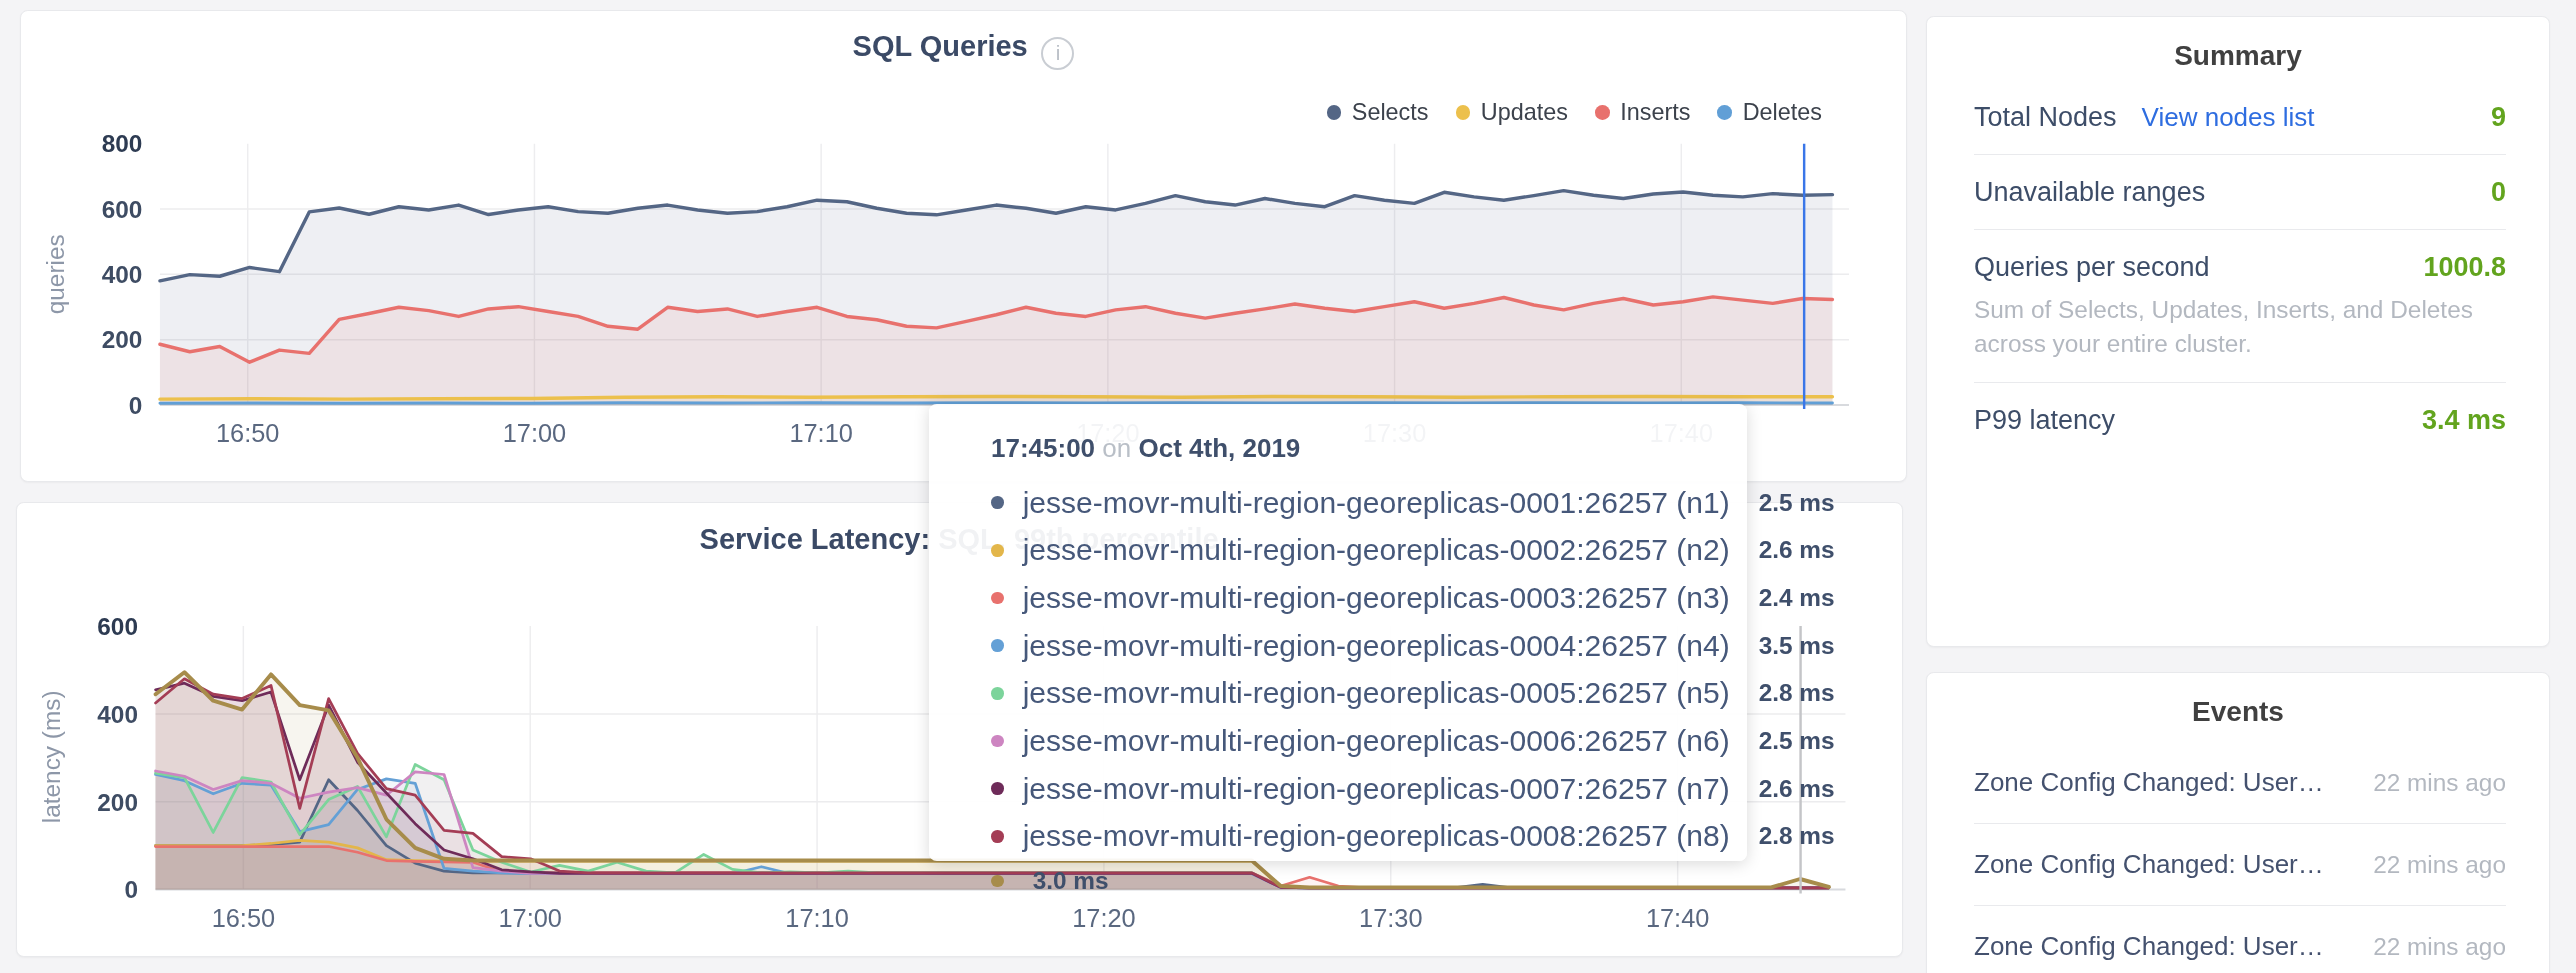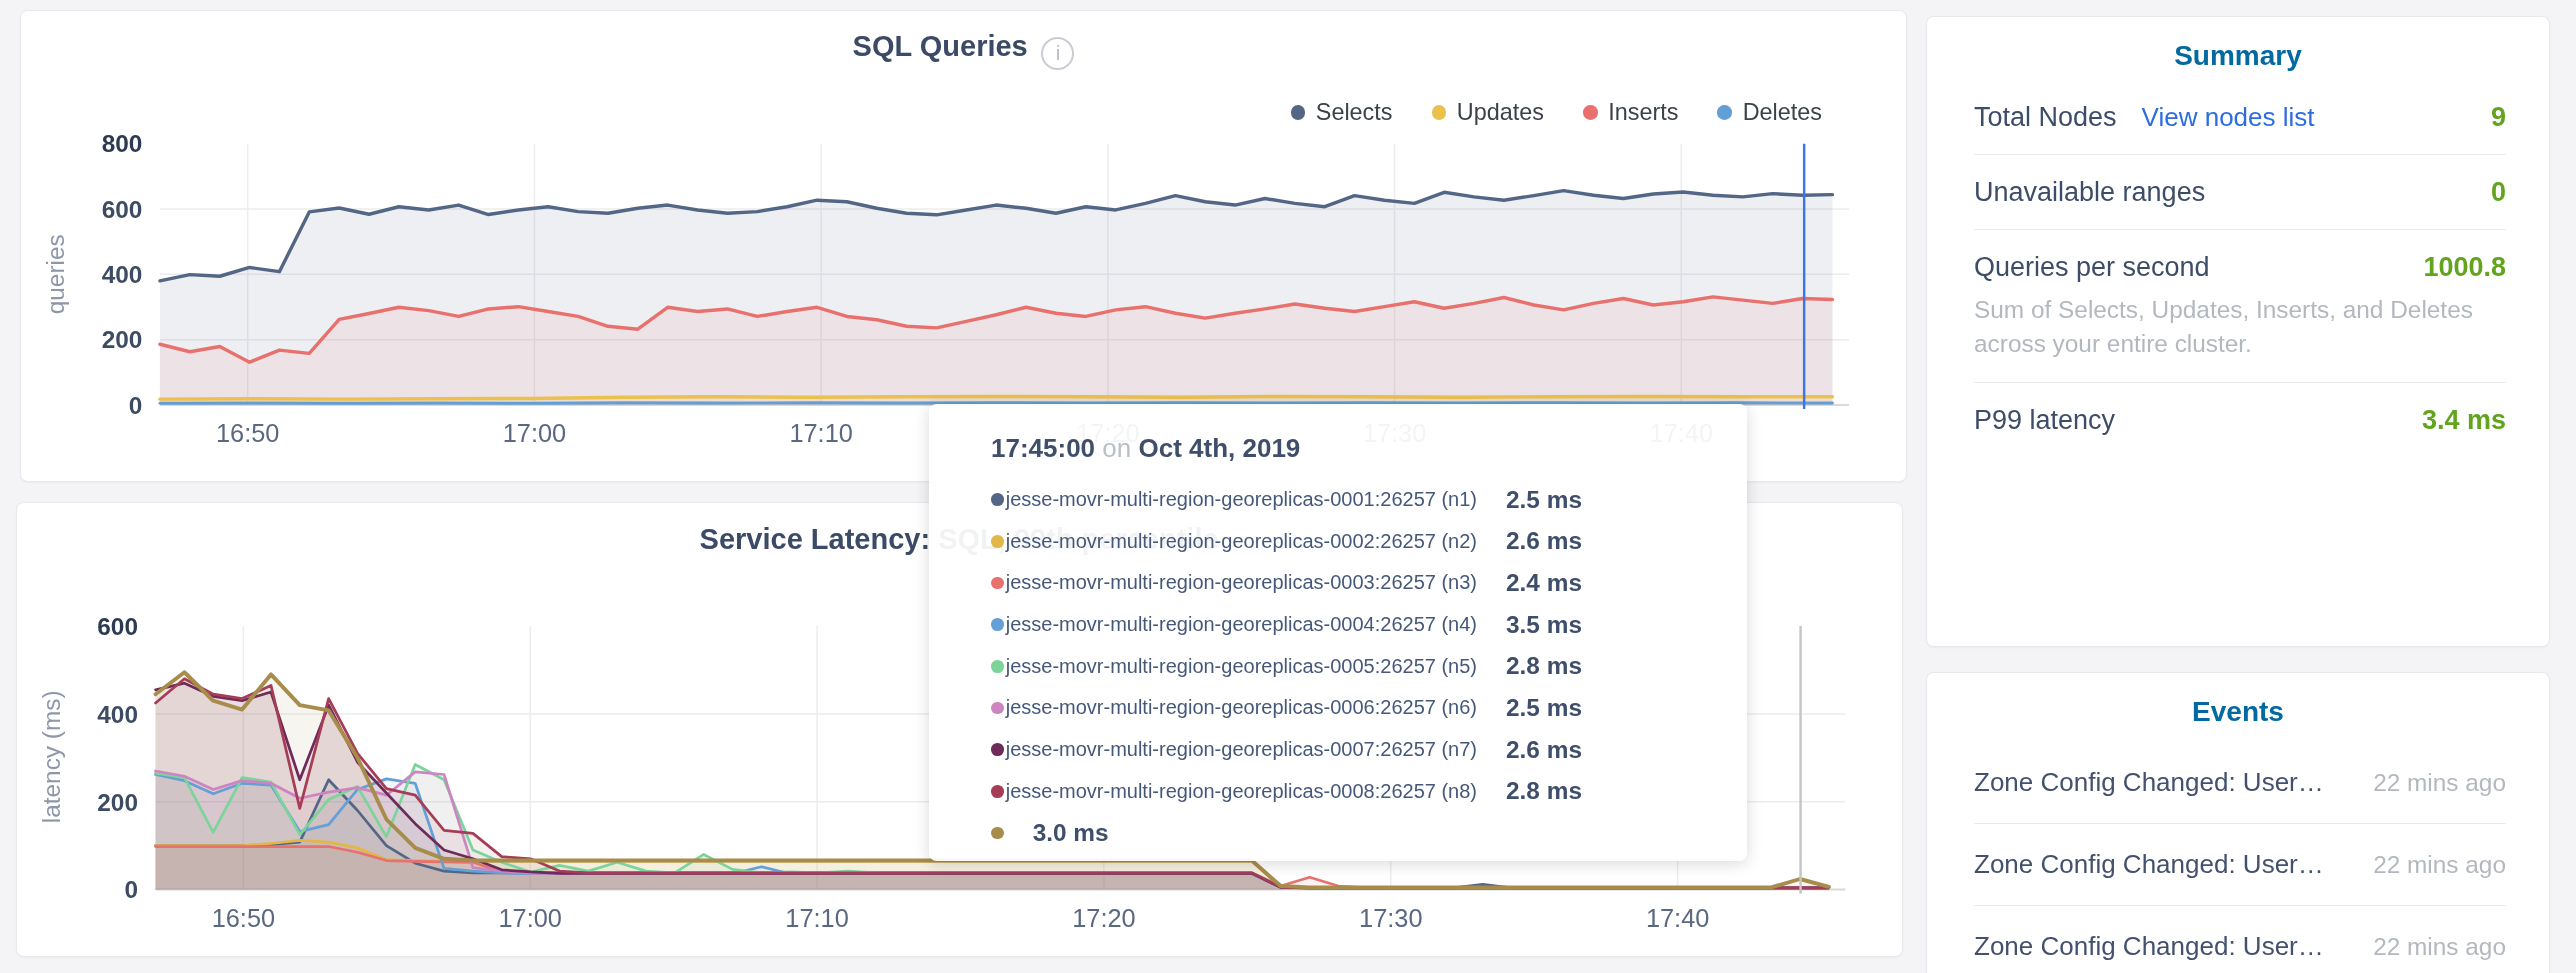--- a/index.html
+++ b/index.html
@@ -23,27 +23,27 @@
   .chart-title{
     position:absolute;top:19.5px;left:0;width:100%;text-align:center;
     font-size:29px;font-weight:700;color:#3b4a66;white-space:nowrap;
   }
   .info-icon{
     display:inline-block;width:29px;height:29px;margin-left:13.7px;
     border:2px solid #c9cdd3;border-radius:50%;
     color:#b9bec6;font-size:20.5px;line-height:28px;text-align:center;
     font-weight:400;vertical-align:-3.9px;
   }
-  .legend{position:absolute;top:88px;right:84px;display:flex;gap:39px;}
+  .legend{position:absolute;top:88px;right:84px;display:flex;gap:27px;}
   .legend-item{display:flex;align-items:center;gap:10.7px;font-size:23.4px;color:#3c424c;}
   .legend-dot{width:14.6px;height:14.6px;border-radius:50%;flex:none;}
   svg.chart{position:absolute;left:0;top:0;}
 
   
-  .side-title{text-align:center;font-size:28px;font-weight:700;color:#0369a1;padding-top:23.4px;}
+  .side-title{text-align:center;font-size:28px;font-weight:700;color:#404040;padding-top:23.4px;}
   .sum-body{padding:7.8px 43px 0 47px;}
   .sum-row{padding:22.4px 0 20.5px;border-bottom:1px solid #e9eaed;}
   .sum-row:last-child{border-bottom:none;}
   .sum-main{display:flex;align-items:baseline;}
   .sum-label{font-size:27px;color:#3d4d68;}
   .sum-link{font-size:26px;color:#2e6de0;margin-left:25px;text-decoration:none;cursor:pointer;}
   .sum-value{margin-left:auto;font-size:27px;font-weight:700;color:#62a41e;white-space:nowrap;}
   .sum-caption{font-size:24.4px;color:#b3b8c0;line-height:1.4;margin-top:9.8px;max-width:546px;}
 
   .evt-body{padding:13.7px 43px 0 47px;}
@@ -57,21 +57,21 @@
     position:absolute;left:929px;top:404px;width:818px;height:457px;
     background:rgba(255,255,255,0.93);
     border-radius:7.8px;box-shadow:0 2.9px 15.6px rgba(0,0,0,0.15);
     padding:29px 0 0 62px;box-sizing:border-box;z-index:5;
   }
   .tip-head{font-size:26px;color:#3f4f6b;font-weight:700;}
   .tip-head .on{color:#b9bfc7;font-weight:400;}
   .tip-row{display:flex;align-items:center;margin-top:13.7px;}
   .tip-row:first-of-type{margin-top:21.5px;}
   .tip-dot{width:12.7px;height:12.7px;border-radius:50%;flex:none;}
-  .tip-name{font-size:20px;color:#46587a;margin-left:2px;white-space:nowrap;}
+  .tip-name{font-size:30px;color:#46587a;margin-left:19px;white-space:nowrap;}
   .tip-value{font-size:24.4px;font-weight:700;color:#3f4f6b;margin-left:29px;white-space:nowrap;}
 </style>
 </head>
 <body>
 
 <div class="card" id="card-sql">
   <div class="chart-title">
     <span>SQL Queries</span><span class="info-icon">i</span>
   </div>
   <div class="legend" id="legend1">

